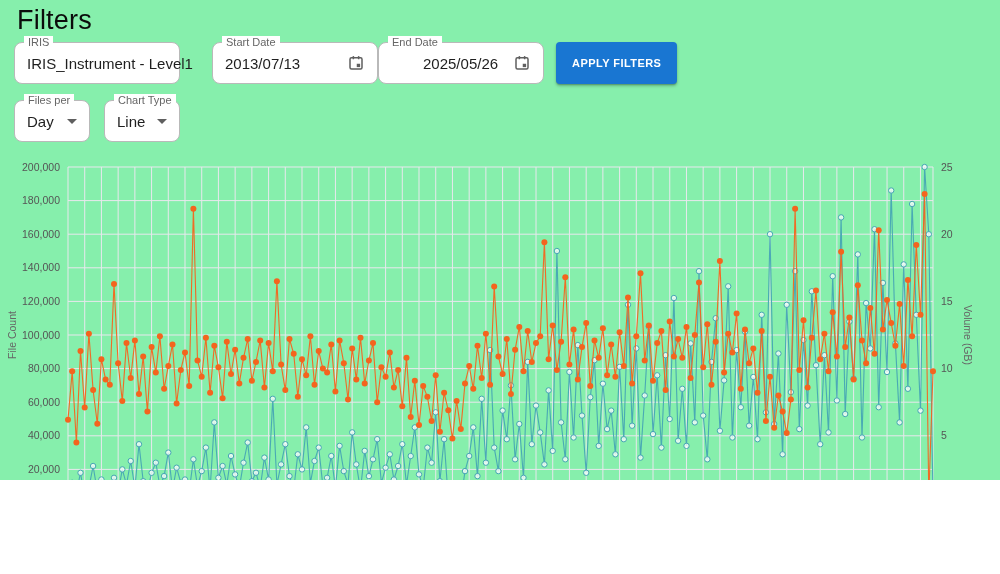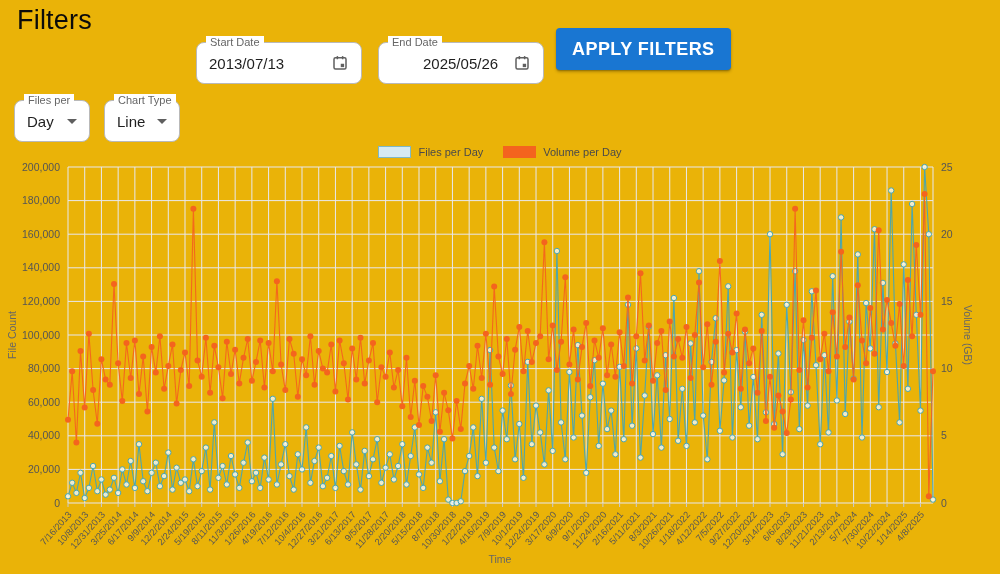--- a/index.html
+++ b/index.html
@@ -1,36 +1,36 @@
 <!DOCTYPE html>
 <html><head>
 <meta charset="utf-8">
 <style>
   * { box-sizing: border-box; margin: 0; padding: 0; }
   html,body { background:#fff; }
   body { font-family: "Liberation Sans", sans-serif; }
-  .app { position:relative; width:1000px; height:574px; background:#eab308; overflow:hidden; }
+  .app { position:relative; width:1000px; height:480px; background:#86efac; overflow:hidden; }
 
   h1.page-title { position:absolute; left:17px; top:5px; font-size:27px; font-weight:500; color:#0b0b0b; letter-spacing:.2px; }
 
   .field { position:absolute; height:42px; border:1px solid #b9b9b9; border-radius:8px; background:#fff; }
   .field-label { position:absolute; top:-7px; left:9px; font-size:11px; color:#666; background:#fff; padding:0 4px; line-height:1.1; white-space:nowrap; }
   .field-value { display:flex; align-items:center; height:100%; padding:0 12px; font-size:15px; color:#1f1f1f; white-space:nowrap; }
   .field-value .spacer { flex:1; }
   .field.iris   { left:14px;  top:42px; width:166px; }
-  .field.sdate  { left:196px; top:42px; width:166px; }
+  .field.sdate  { left:212px; top:42px; width:166px; }
   .field.edate  { left:378px; top:42px; width:166px;padding-left:32px; }
   .field.fper   { left:14px;  top:100px; width:76px; }
   .field.ctype  { left:104px; top:100px; width:76px; }
 
   .cal-icon { display:inline-flex; cursor:pointer; }
   .arrow-down { width:0; height:0; border-left:5px solid transparent; border-right:5px solid transparent; border-top:5.5px solid #5f5f5f; margin-left:6px; }
 
-  .btn { position:absolute; top:28px; height:42px; border:none; border-radius:4px; background:#1976d2; color:#fff;
-         font-family:"Liberation Sans",sans-serif; font-size:18px; font-weight:600; letter-spacing:.45px; padding:0 16px;
+  .btn { position:absolute; top:42px; height:42px; border:none; border-radius:4px; background:#1976d2; color:#fff;
+         font-family:"Liberation Sans",sans-serif; font-size:11px; font-weight:600; letter-spacing:.45px; padding:0 16px;
          box-shadow:0 2px 3px rgba(0,0,0,.25), 0 1px 1px rgba(0,0,0,.15); cursor:pointer; }
   .btn.apply { left:556px; }
   .btn.reset { left:672px; }
 
   .legend { position:absolute; top:146px; left:0; width:1000px; display:flex; justify-content:center; gap:20px; align-items:center; }
   .legend-item { display:flex; align-items:center; gap:7px; cursor:pointer; }
   .legend-label { font-size:11px; color:#4a4a4a; }
   .swatch { width:33px; height:12px; }
   .swatch.files { background:#d6eaf2; border:1px solid #7db8c6; }
   .swatch.volume { background:#f4641e; }
@@ -39,20 +39,24 @@
   svg text { font-family:"Liberation Sans", sans-serif; }
   .axis-title { fill:#666; font-size:10.5px; }
 </style>
 </head>
 <body>
 
 <div class="app">
 
   <h1 class="page-title">Filters</h1>
 
+  <div class="field iris">
+    <span class="field-label">IRIS</span>
+    <span class="field-value">IRIS_Instrument - Level1</span>
+  </div>
 
   <div class="field sdate">
     <span class="field-label">Start Date</span>
     <span class="field-value">
       <span>2013/07/13</span>
       <span class="spacer"></span>
       <span class="cal-icon">
         <svg width="18" height="18" viewBox="0 0 24 24">
           <rect x="4" y="5" width="16" height="15" rx="2" fill="none" stroke="#5f5f5f" stroke-width="2"></rect>
           <line x1="8.5" y1="2.8" x2="8.5" y2="7" stroke="#5f5f5f" stroke-width="2"></line>
@@ -92,30 +96,20 @@
 
   <div class="field fper">
     <span class="field-label">Files per</span>
     <span class="field-value">
       <span>Day</span>
       <span class="spacer"></span>
       <span class="arrow-down"></span>
     </span>
   </div>
 
-  <div class="legend">
-    <div class="legend-item">
-      <span class="swatch files"></span>
-      <span class="legend-label">Files per Day</span>
-    </div>
-    <div class="legend-item">
-      <span class="swatch volume"></span>
-      <span class="legend-label">Volume per Day</span>
-    </div>
-  </div>
 
   <div class="chart-wrap">
     <svg id="chart-svg" width="1000" height="414" viewBox="0 0 1000 414">
       <g id="chart-layers">
           <line x1="68" y1="343" x2="933" y2="343" stroke="#e8e8ee" stroke-width="1"></line>
           <text x="60" y="346.5" text-anchor="end" font-size="10.5" fill="#555555">0</text>
           <line x1="68" y1="309.4" x2="933" y2="309.4" stroke="#e8e8ee" stroke-width="1"></line>
           <text x="60" y="312.9" text-anchor="end" font-size="10.5" fill="#555555">20,000</text>
           <line x1="68" y1="275.8" x2="933" y2="275.8" stroke="#e8e8ee" stroke-width="1"></line>
           <text x="60" y="279.3" text-anchor="end" font-size="10.5" fill="#555555">40,000</text>

